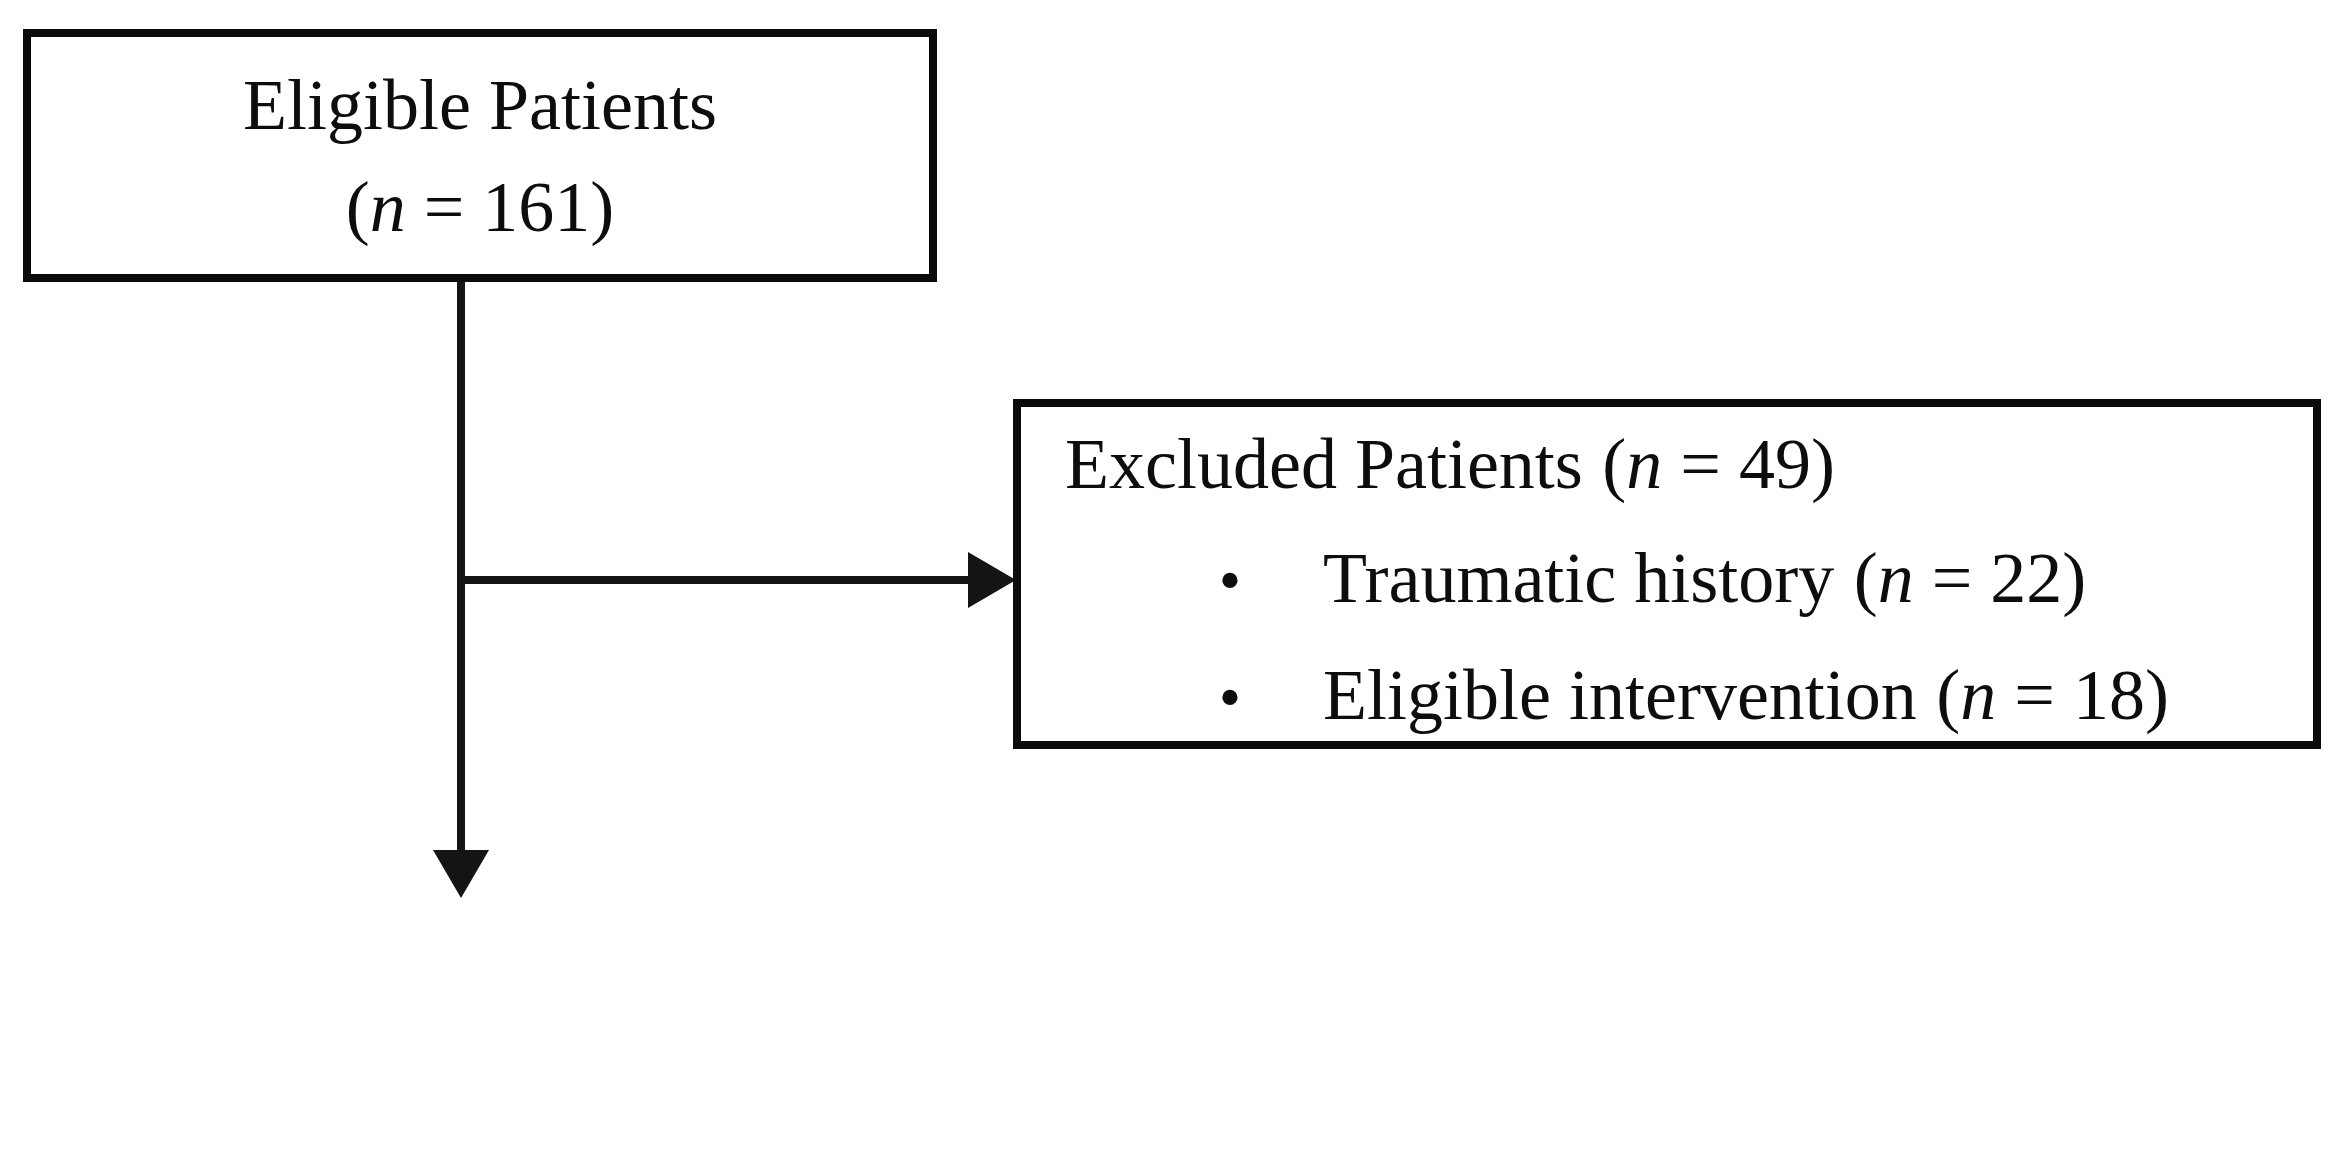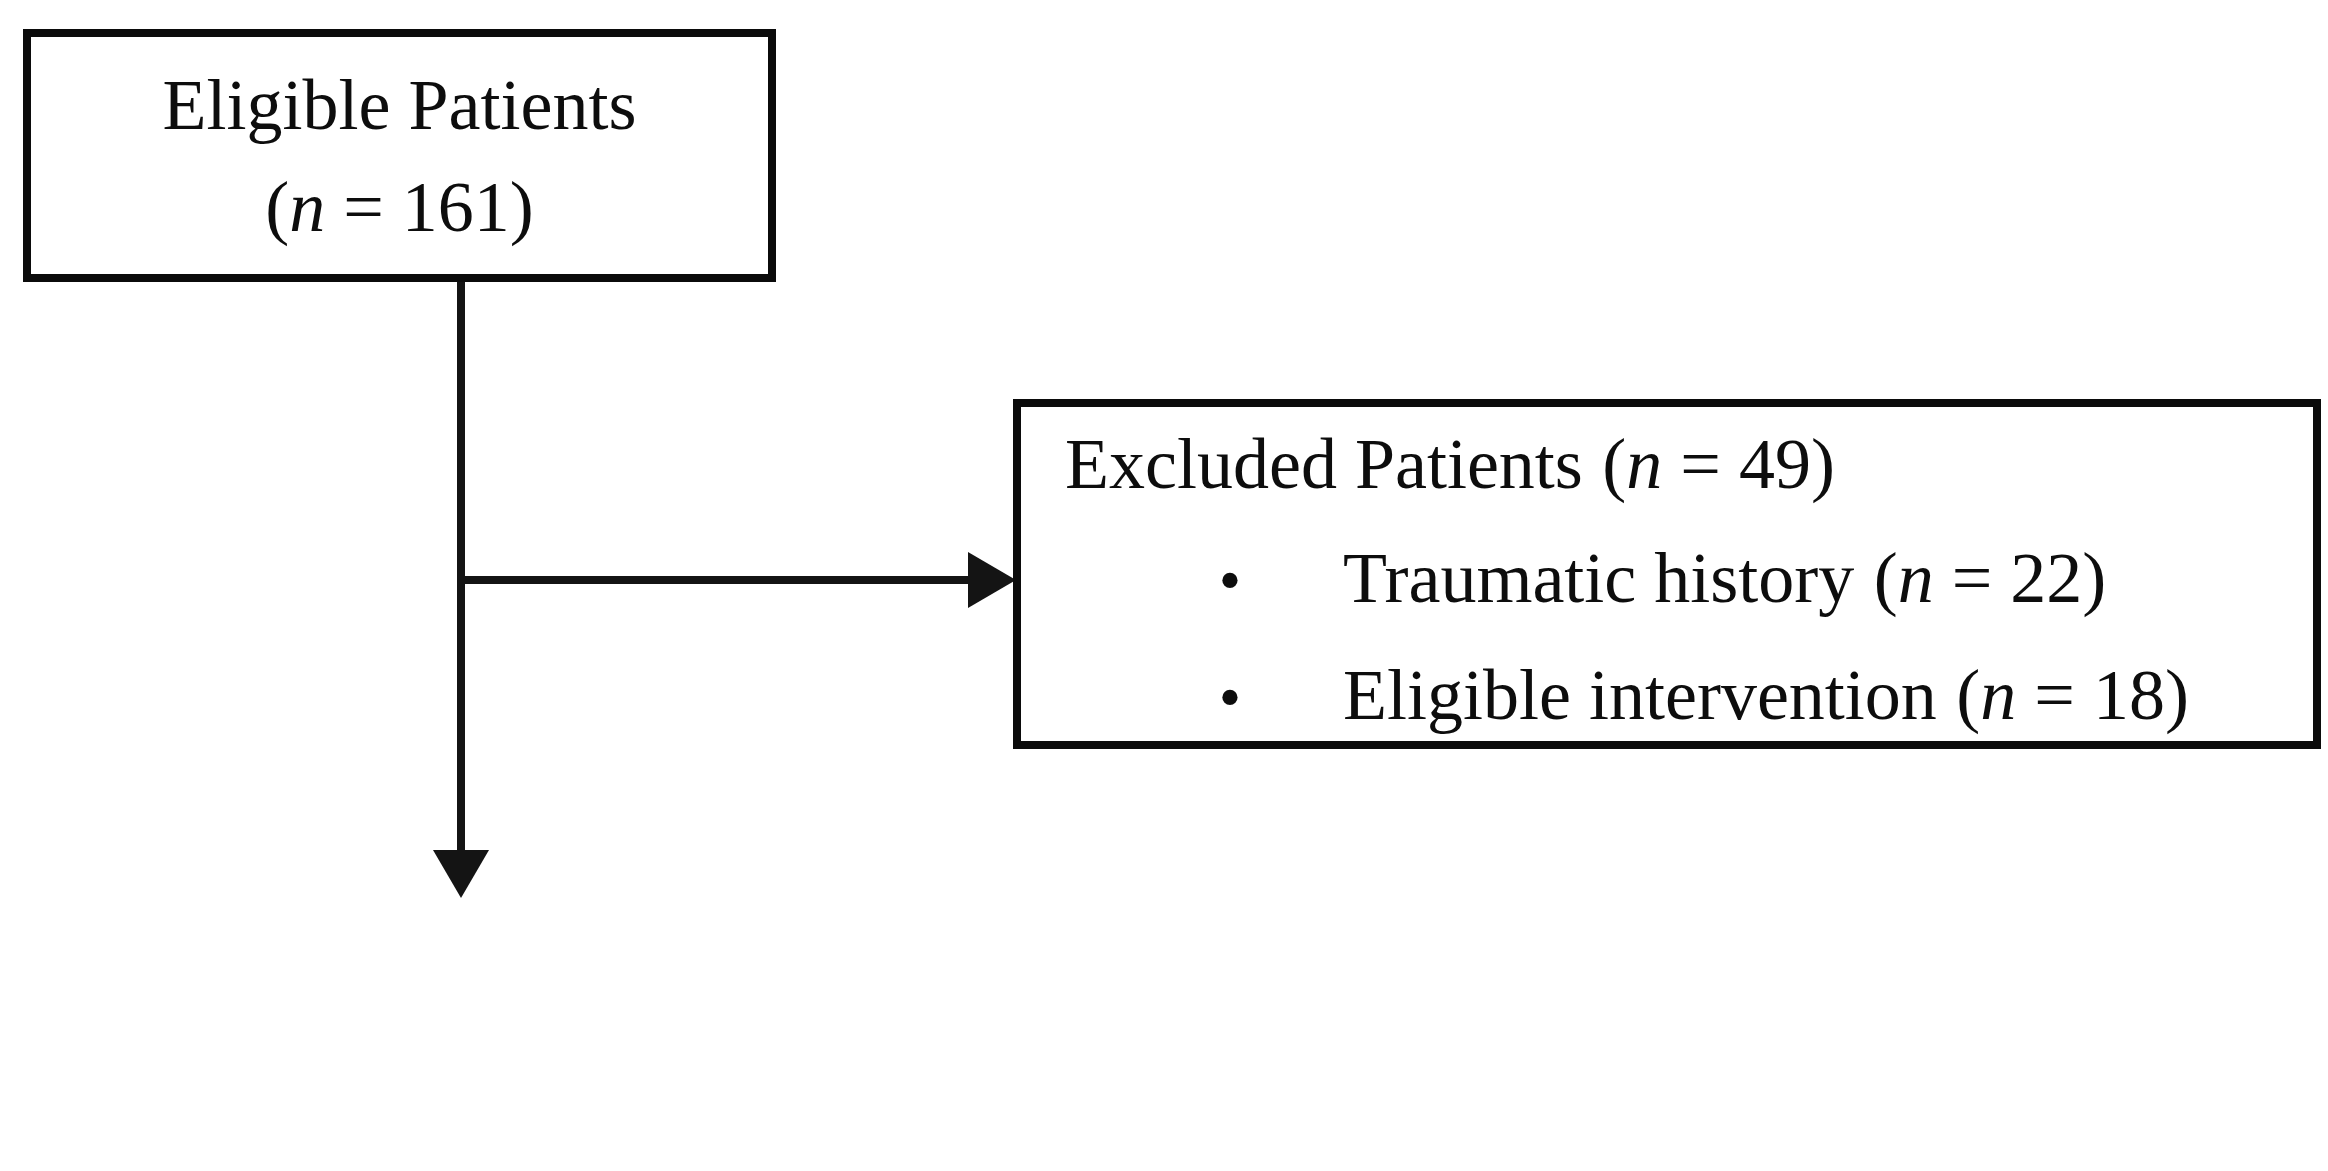--- a/index.html
+++ b/index.html
@@ -26,21 +26,21 @@
   .node-centered {
     display: flex;
     flex-direction: column;
     justify-content: center;
     align-items: center;
     text-align: center;
   }
   .node-eligible {
     left: 23px;
     top: 29px;
-    width: 753px;
+    width: 914px;
     height: 253px;
     line-height: 102px;
   }
   .node-included {
     left: 23px;
     top: 900px;
     width: 883px;
     height: 260px;
     line-height: 106px;
   }
@@ -66,21 +66,21 @@
     align-items: baseline;
     padding-left: 186px;
     white-space: nowrap;
   }
   .bullet-glyph {
     width: 46px;
     text-align: center;
     font-size: 64px;
   }
   .bullet-text {
-    margin-left: 90px;
+    margin-left: 70px;
   }
   .count {
     white-space: nowrap;
   }
   .it {
     font-style: italic;
   }
   
   .vline {
     position: absolute;

